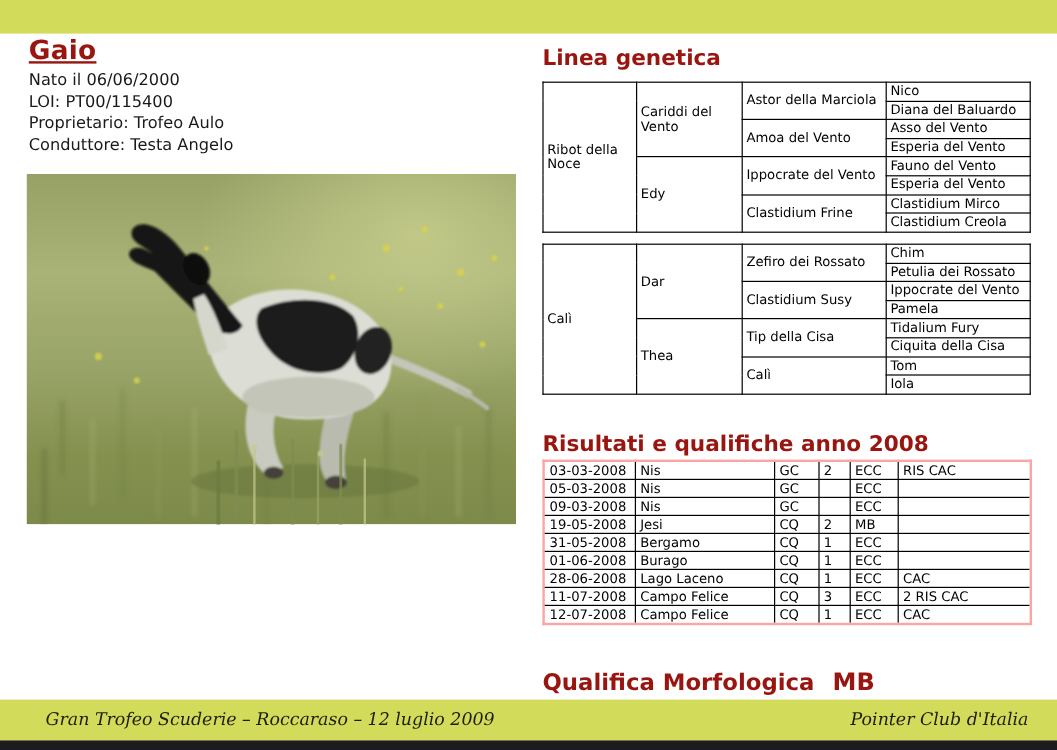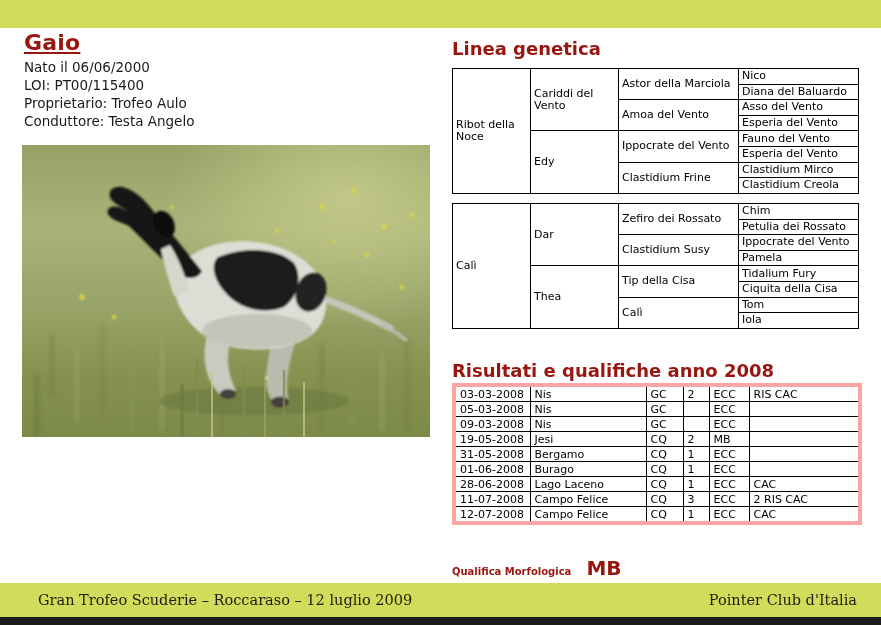--- a/index.html
+++ b/index.html
@@ -8,21 +8,21 @@
     background:#ffffff;
     font-family:"DejaVu Sans","Liberation Sans",sans-serif;
     color:#161616;
   }
   .band-top{position:absolute;left:0;top:0;width:881px;height:28px;background:#d2dc5a;}
   .footer-band{
     position:absolute;left:0;top:583px;width:881px;height:34px;background:#d2dc5a;
     display:flex;align-items:center;justify-content:space-between;
     padding:0 24px 0 38px;box-sizing:border-box;
     font-family:"DejaVu Serif","Liberation Serif",serif;
-    font-size:14.5px;color:#1f1d10;
+    font-style:italic;font-size:14.5px;color:#1f1d10;
   }
   .bottom-bar{position:absolute;left:0;top:617px;width:881px;height:8px;background:#1c1c1c;}
 
   
   .dog-name{position:absolute;left:24px;top:30px;font-size:22px;font-weight:bold;color:#991510;letter-spacing:.2px;text-decoration:underline;}
   .profile-info{position:absolute;left:24px;top:58px;font-size:13.5px;line-height:18px;color:#1a1a1a;}
   .photo-frame{position:absolute;left:22px;top:145px;width:408px;height:292px;overflow:hidden;}
 
   
   .sec-heading{position:absolute;left:452px;font-size:18px;font-weight:bold;color:#991510;}
@@ -30,28 +30,28 @@
   .h-risultati{top:360px;}
 
   table{border-collapse:collapse;table-layout:fixed;}
   .ped-table{position:absolute;left:452px;width:406px;}
   .ped-1{top:68px;}
   .ped-2{top:203px;}
   .ped-table td{
     border:1px solid #000;font-size:11px;padding:0 3px;height:14.6px;
     vertical-align:middle;overflow:hidden;white-space:normal;line-height:12px;color:#000;
   }
-  .res-table{position:absolute;left:452px;top:383px;width:406px;border:4px solid #fca5a5;}
+  .res-table{position:absolute;left:452px;top:383px;width:406px;border:2px solid #fca5a5;}
   .res-table td{
     border:1px solid #000;font-size:11px;padding:0 4px;height:14px;
     vertical-align:middle;white-space:nowrap;overflow:hidden;color:#000;
   }
   .res-table td.c2,.res-table td.c3{text-align:left;}
   .qualifica{position:absolute;left:452px;top:556px;color:#991510;}
-  .qualifica .q-label{font-size:10px;font-weight:bold;}
+  .qualifica .q-label{font-size:19px;font-weight:bold;}
   .qualifica .q-value{font-size:20px;font-weight:bold;margin-left:10px;}
 </style>
 </head>
 <body>
 
 <div class="band-top"></div>
 
 <div class="dog-name">Gaio</div>
 
 <div class="profile-info">

